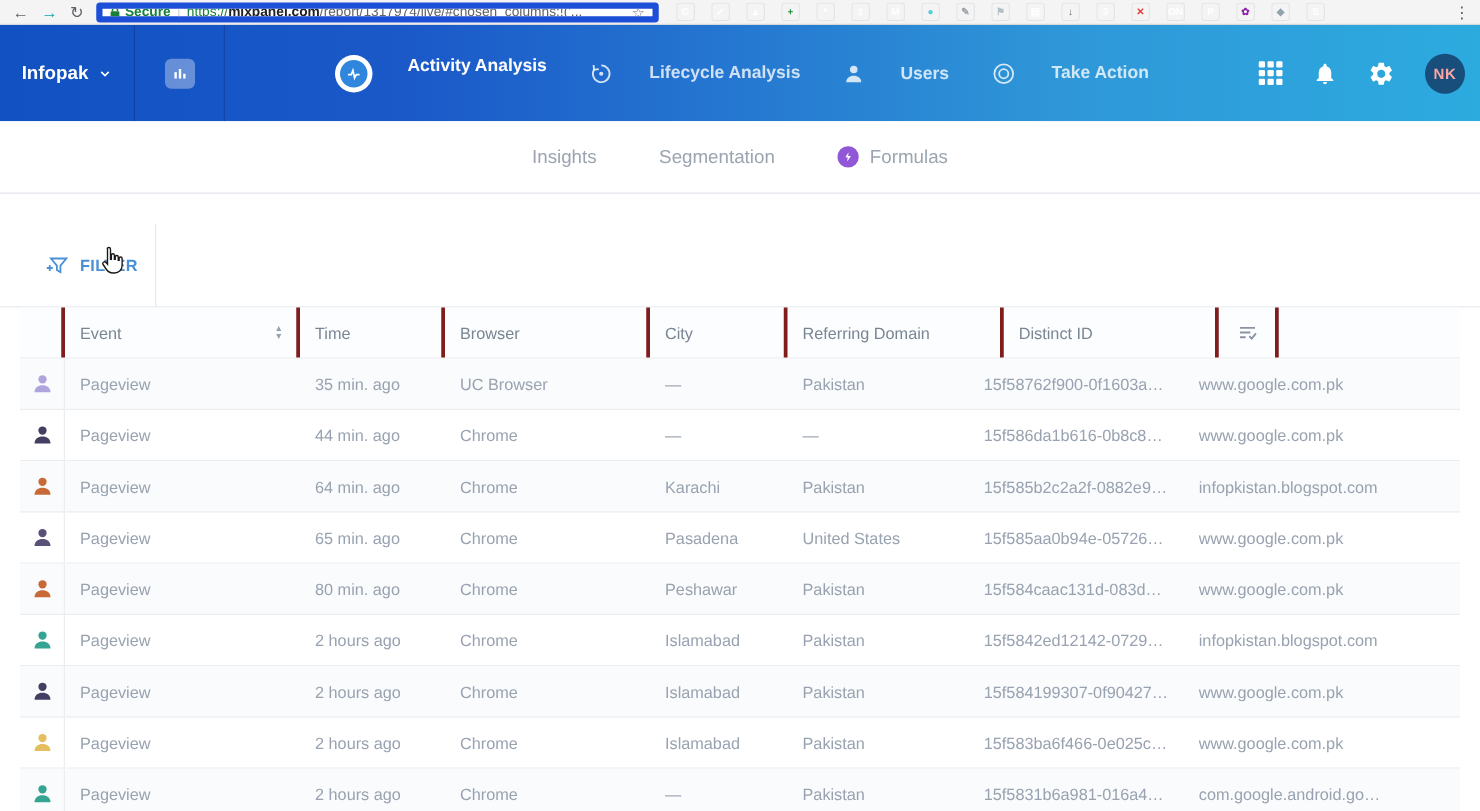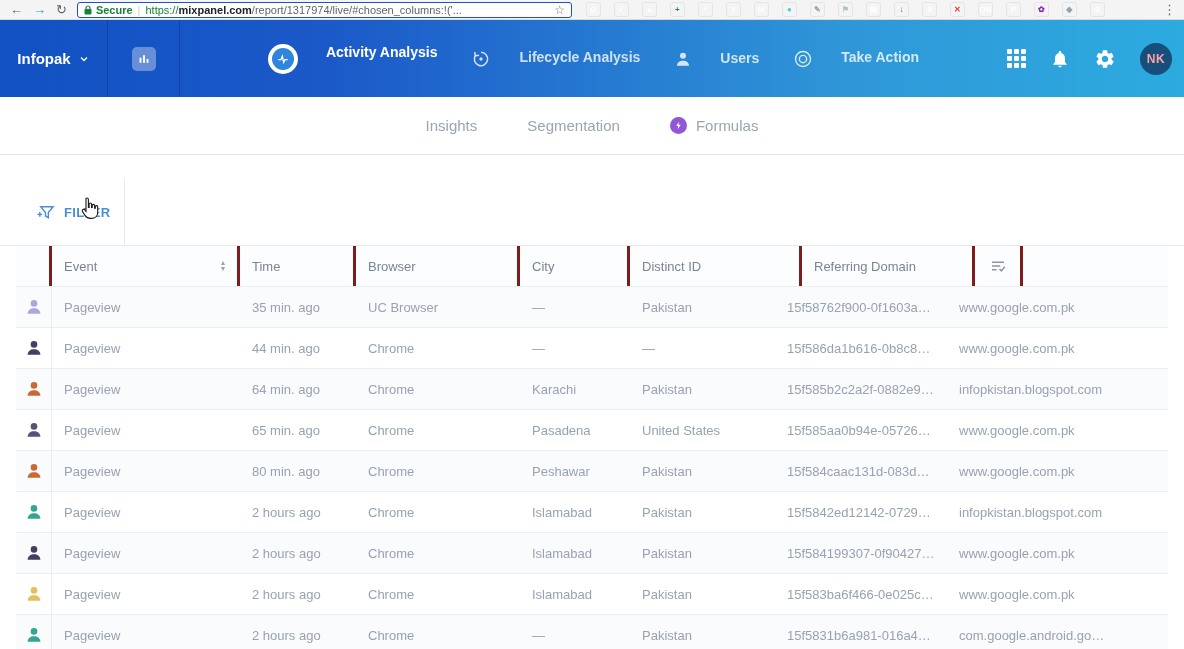--- a/index.html
+++ b/index.html
@@ -6,22 +6,22 @@
   html,body { width:1184px; height:649px; overflow:hidden; background:#fff;
               font-family:"Liberation Sans", sans-serif; }
   .screen { position:relative; width:1184px; height:649px; }
 
   
   .browser-bar { height:20px; background:#f4f4f4; border-bottom:1px solid #d8d8d8;
                  display:flex; align-items:center; font-size:12px; color:#5f6368; }
   .bnav { margin-left:10px; display:flex; gap:10px; font-size:13px; align-items:center; }
   .bnav span { cursor:default; }
   .fwd { color:#12a4af; }
-  .url-bar { margin-left:10px; width:495px; height:16px; background:#fff;
-             border:1px solid #1d4ed8; border-radius:3px; display:flex;
+  .url-bar { margin-left:10px; width:450px; height:16px; background:#fff;
+             border:5px solid #1d4ed8; border-radius:3px; display:flex;
              align-items:center; padding:0 6px; font-size:11px; white-space:nowrap; overflow:hidden; }
   .lock { width:8px; height:10px; margin-right:4px; flex:0 0 auto; }
   .secure { color:#188038; font-weight:bold; }
   .url-sep { color:#d0d0d0; margin:0 5px; }
   .u-proto { color:#188038; }
   .u-domain { color:#202124; font-weight:bold; }
   .u-path { color:#5f6368; }
   .star { margin-left:auto; color:#757575; font-size:12px; }
   .ext-row { display:flex; gap:13px; margin-left:14px; align-items:center; }
   .ext { width:15px; height:15px; border-radius:3px; font-size:8px; font-weight:bold;
@@ -291,22 +291,22 @@
       <div class="cell c1">
         <span>Event</span>
         <span class="sort">
             <span>▴</span>
             <span>▾</span>
           </span>
       </div>
       <div class="cell c2">Time</div>
       <div class="cell c3">Browser</div>
       <div class="cell c4">City</div>
+      <div class="cell c7">Referring Domain</div>
       <div class="cell c6">Distinct ID</div>
-      <div class="cell c7">Referring Domain</div>
       <div class="cell c8">
         <svg width="18" height="18" viewBox="0 0 24 24">
           <line x1="4" y1="7" x2="20" y2="7" stroke="#8a94a4" stroke-width="2"></line>
           <line x1="4" y1="12" x2="15" y2="12" stroke="#8a94a4" stroke-width="2"></line>
           <line x1="4" y1="17" x2="10" y2="17" stroke="#8a94a4" stroke-width="2"></line>
           <polyline points="14,16 16.5,18.5 21,13" fill="none" stroke="#8a94a4" stroke-width="2"></polyline>
         </svg>
       </div>
     </div>
 

